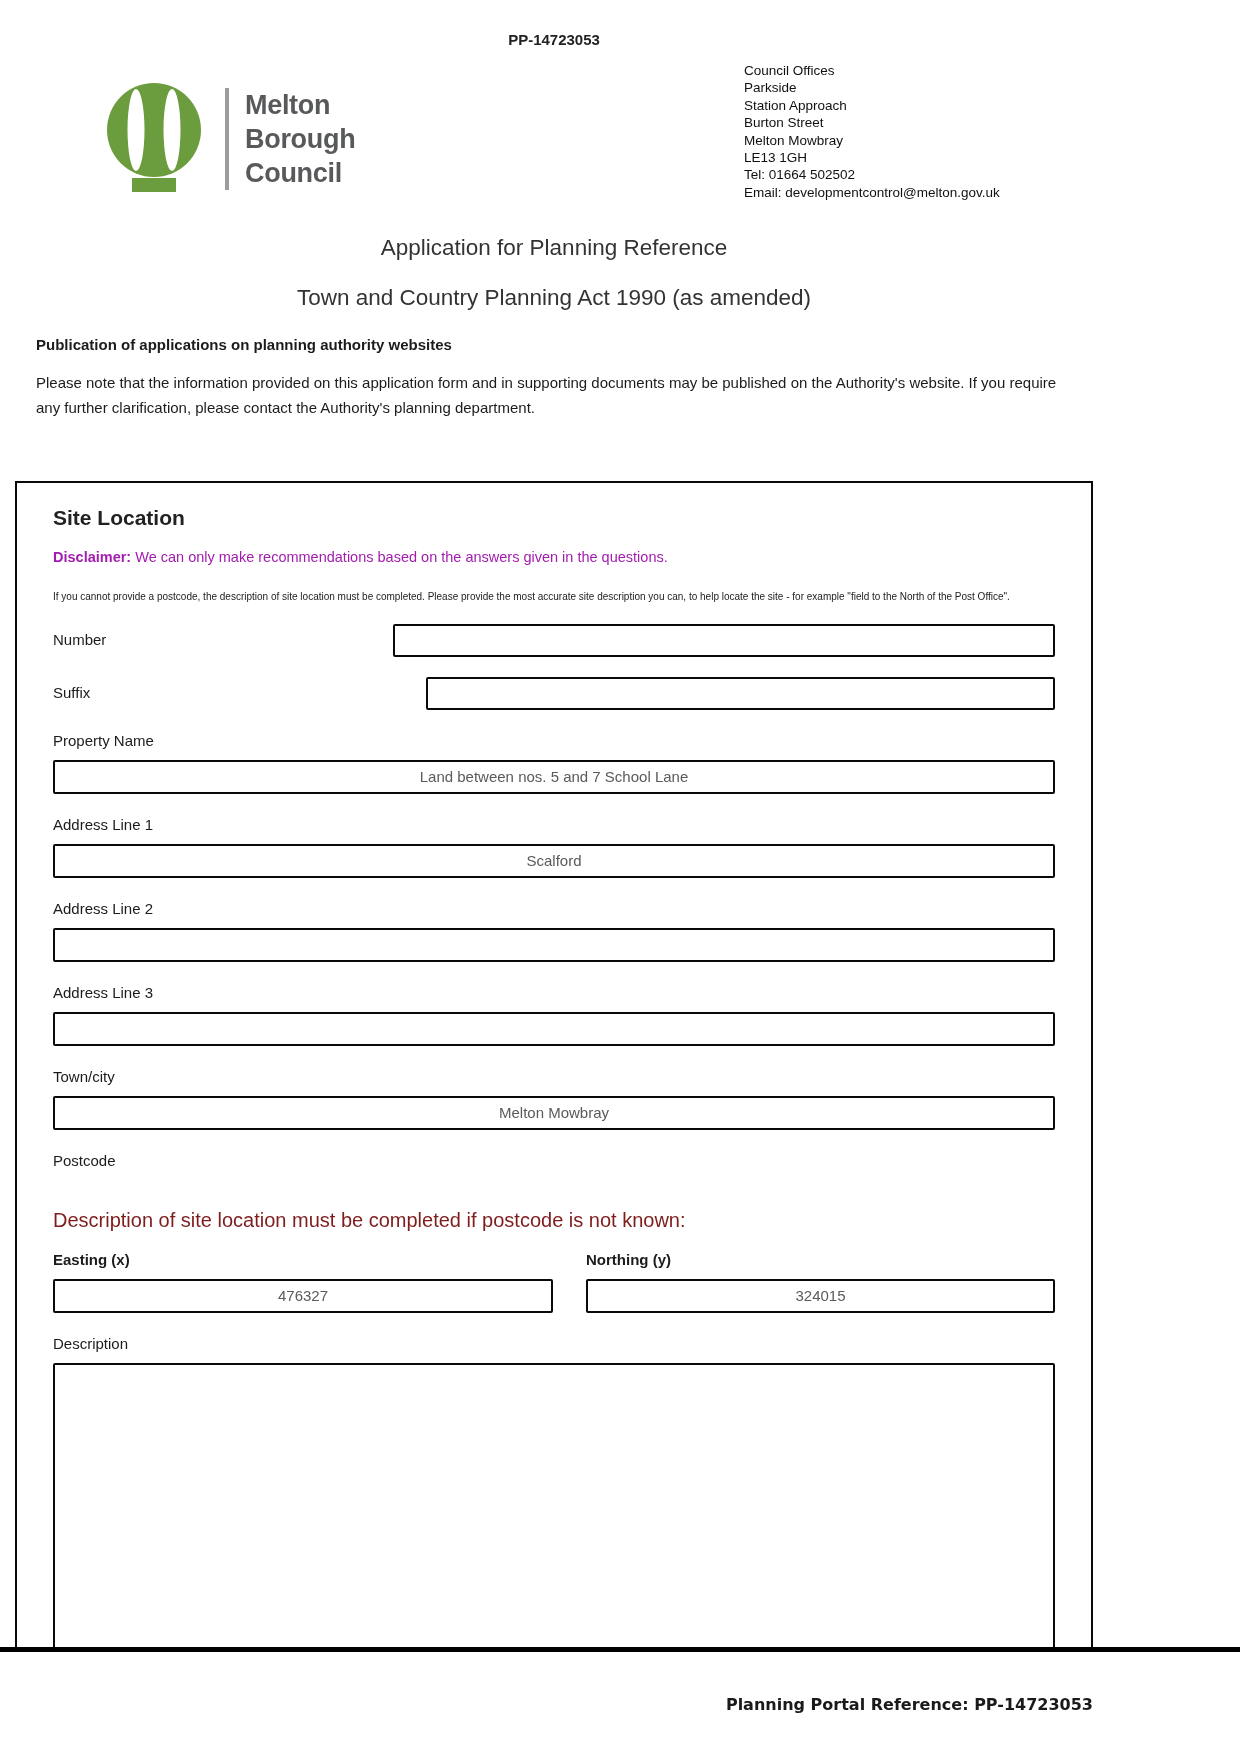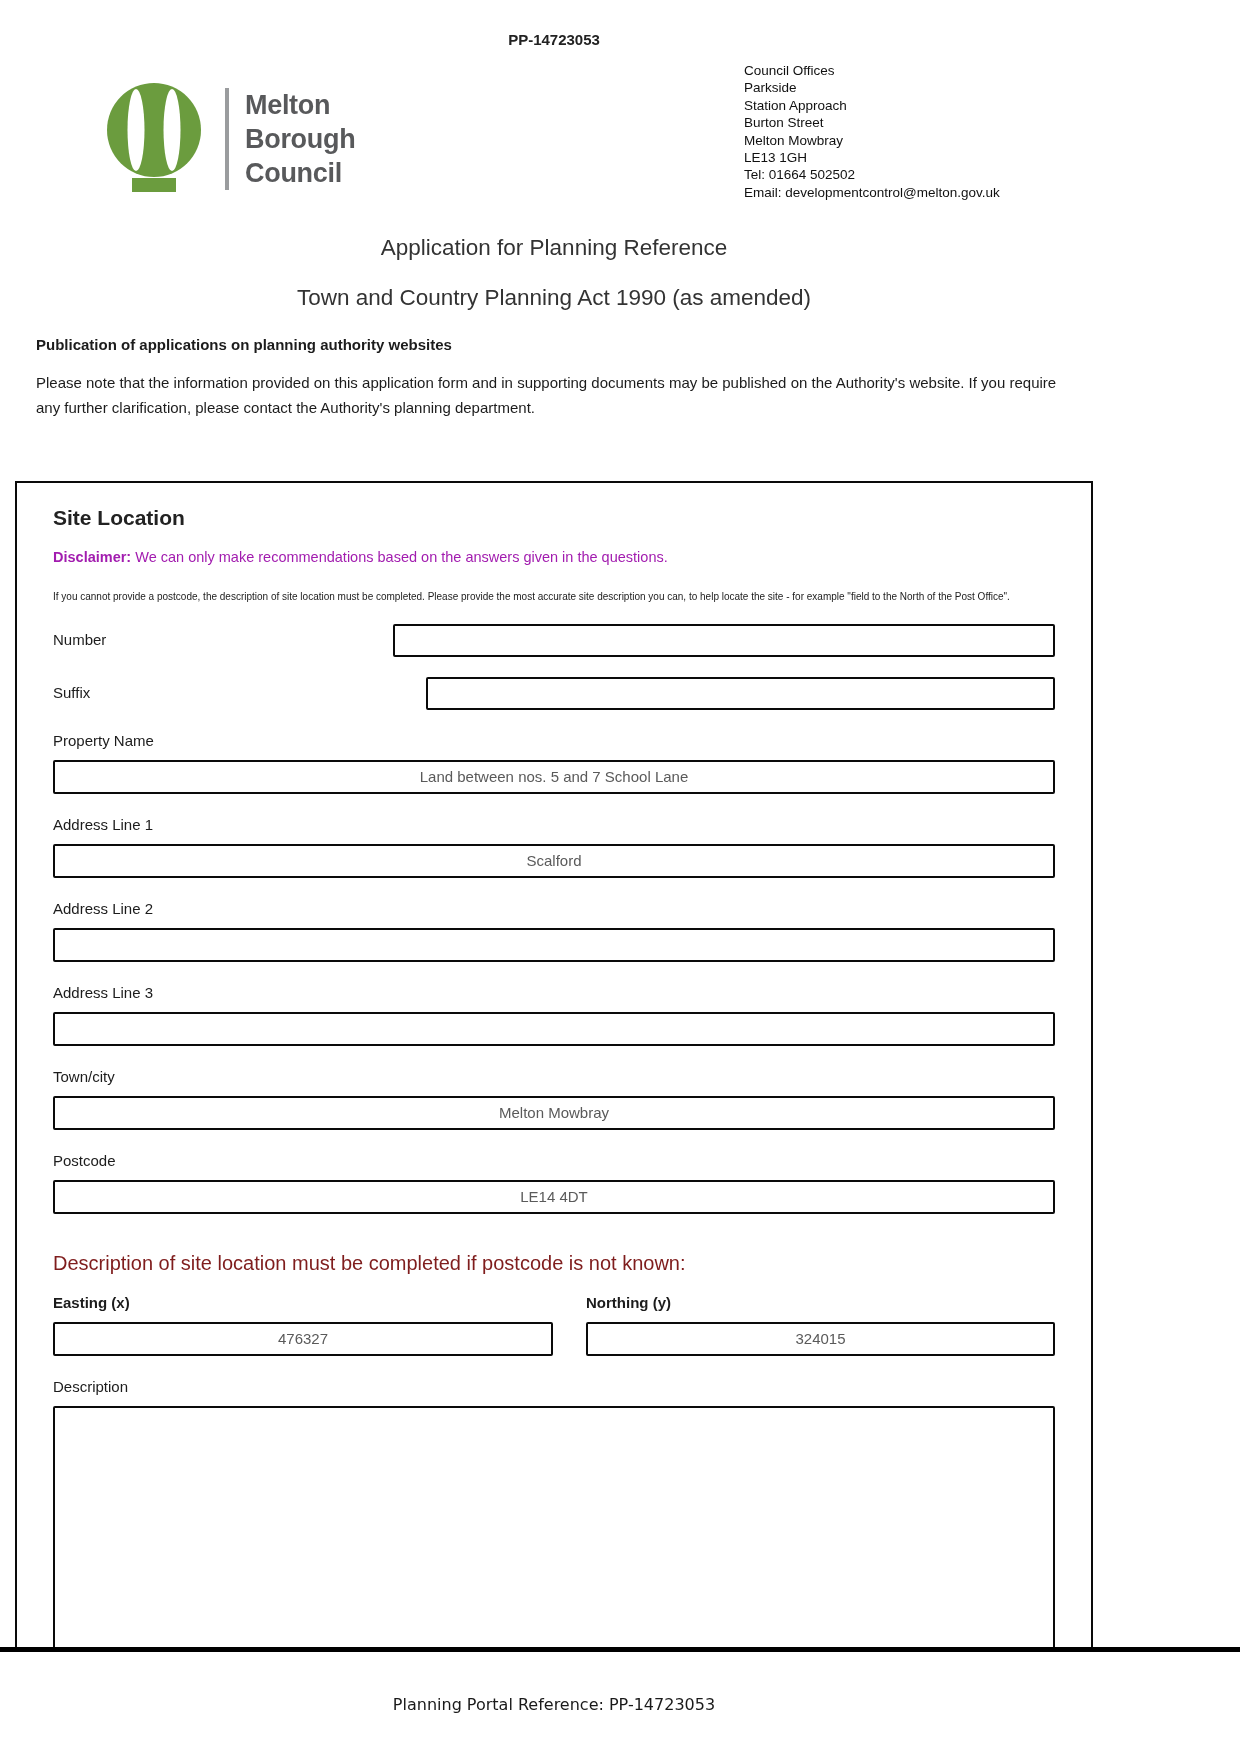--- a/index.html
+++ b/index.html
@@ -52,22 +52,22 @@
   .coord-row { display:flex; margin-top:17px; }
   .coord-col label { display:block; font-size:15px; line-height:20px; color:#1c1c1c; margin-bottom:9px;font-weight:bold; }
   .coord-col input { width:100%; height:34px; }
   .coord-col.easting { width:500px; flex:0 0 500px; }
   .coord-col.northing { flex:1; margin-left:33px; }
 
   .stack-field.description textarea { width:100%; height:400px; display:block; }
 
   .clip-line { position:absolute; left:0; top:1647px; width:1240px; height:5px; background:#000; }
 
-  .footer { position:absolute; left:15px; top:1695px; width:1078px; text-align:center;
-            font-family:"DejaVu Sans", sans-serif; font-size:16px; color:#1a1a1a; }
+  .footer { position:absolute; left:15px; top:1695px; width:1078px; text-align:right;
+            font-family:"DejaVu Sans", sans-serif; font-size:16px; color:#1a1a1a;font-weight:bold; }
 </style>
 </head>
 <body>
 
 <div class="page">
 
   <div class="pp-ref">PP-14723053</div>
 
   <div class="logo">
     <svg class="logo-glyph" viewBox="0 0 110 112" xmlns="http://www.w3.org/2000/svg">
@@ -138,21 +138,20 @@
       <input type="text" value="" style="">
     </div>
 
     <div class="stack-field">
       <label>Town/city</label>
       <input type="text" value="Melton Mowbray" style="">
     </div>
 
     <div class="stack-field">
       <label>Postcode</label>
-      <input type="text" value="LE14 4DT" style="">
     </div>
 
     <div class="desc-heading">Description of site location must be completed if postcode is not known:</div>
 
     <div class="coord-row">
       <div class="coord-col easting">
         <label>Easting (x)</label>
         <input type="text" value="476327" style="">
       </div>
       <div class="coord-col northing">

